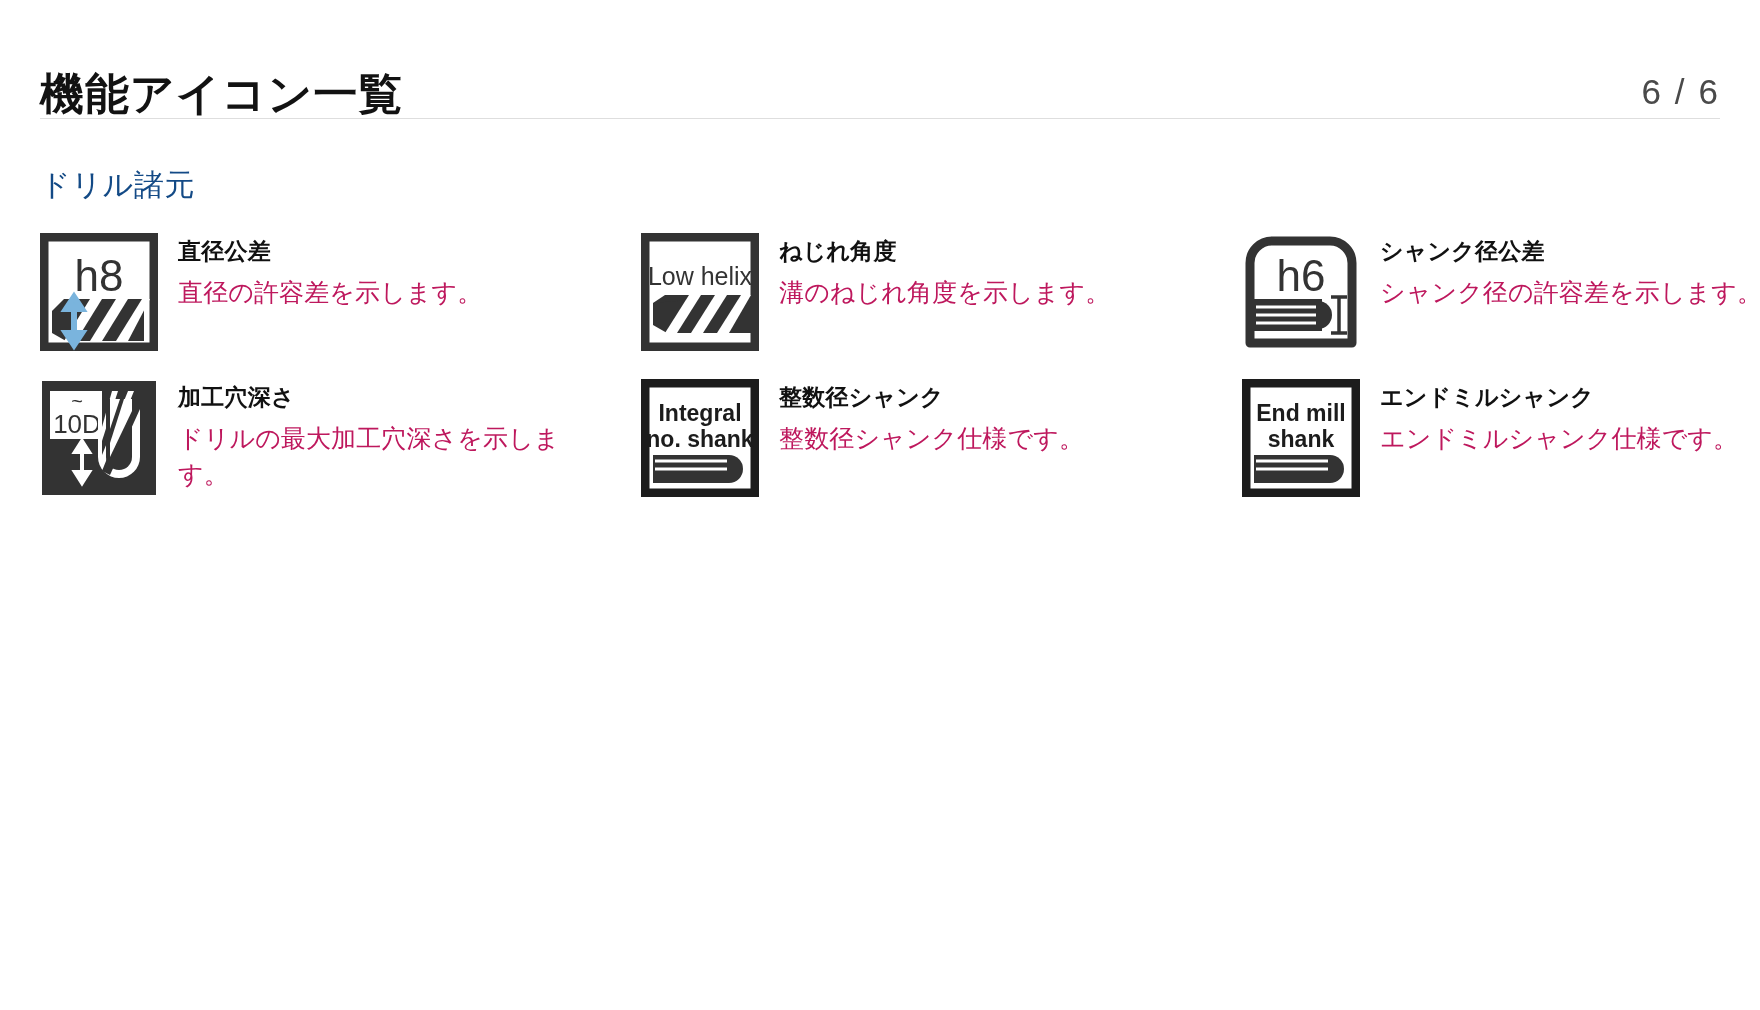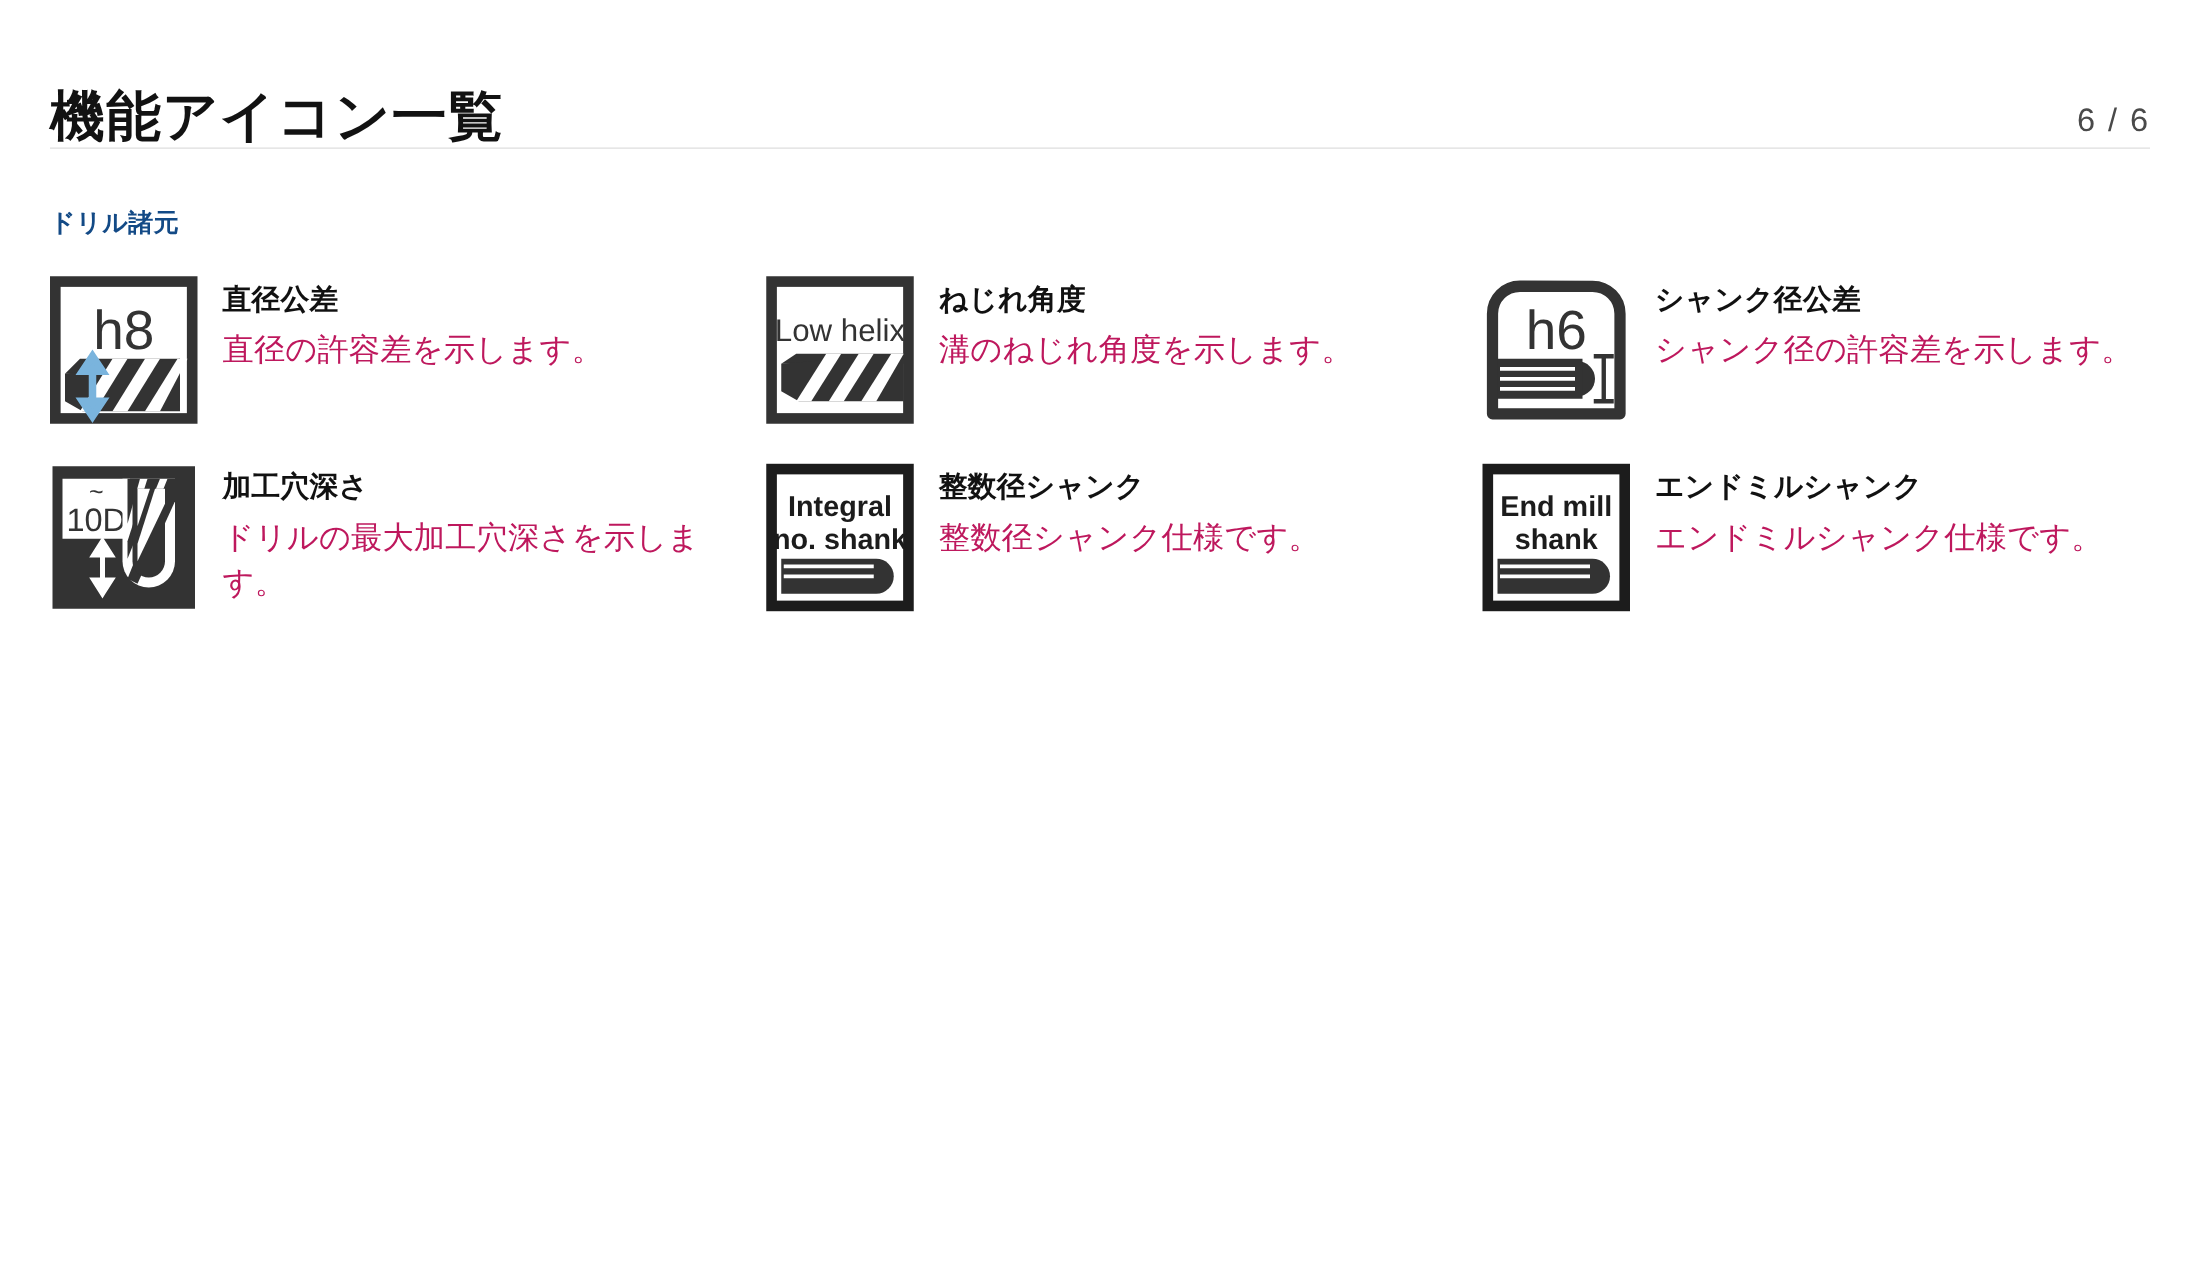--- a/index.html
+++ b/index.html
@@ -37,52 +37,53 @@
   .page-title {
     font-size: 44px;
     font-weight: 700;
     letter-spacing: 0.02em;
     line-height: 1.1;
     color: #121212;
     margin: 0;
     white-space: nowrap;
   }
   .page-counter {
-    font-size: 26px;
+    font-size: 35px;
     font-weight: 400;
     color: #4a4a4a;
     letter-spacing: 0.06em;
     padding-bottom: 6px;
     white-space: nowrap;
   }
   .header-rule {
     height: 1px;
     background: #dedede;
     margin: 0 0 0 0;
   }
 
   
   .section {
     padding-top: 48px;
   }
   .section-heading {
-    font-size: 20px;
-    font-weight: 700;
+    font-size: 30px;
+    font-weight: 400;
     color: #134a86;
     letter-spacing: 0.02em;
     margin: 0 0 30px 0;
     line-height: 1.2;
   }
 
   
   .icon-grid {
     display: grid;
     grid-template-columns: repeat(3, 573px);
     column-gap: 0px;
     row-gap: 32px;
+    gap: 28px;
   }
   .icon-item {
     display: flex;
     align-items: flex-start;
     gap: 20px;
     width: 573px;
     box-sizing: border-box;
     padding-right: 32px;
   }
   .icon-box {

